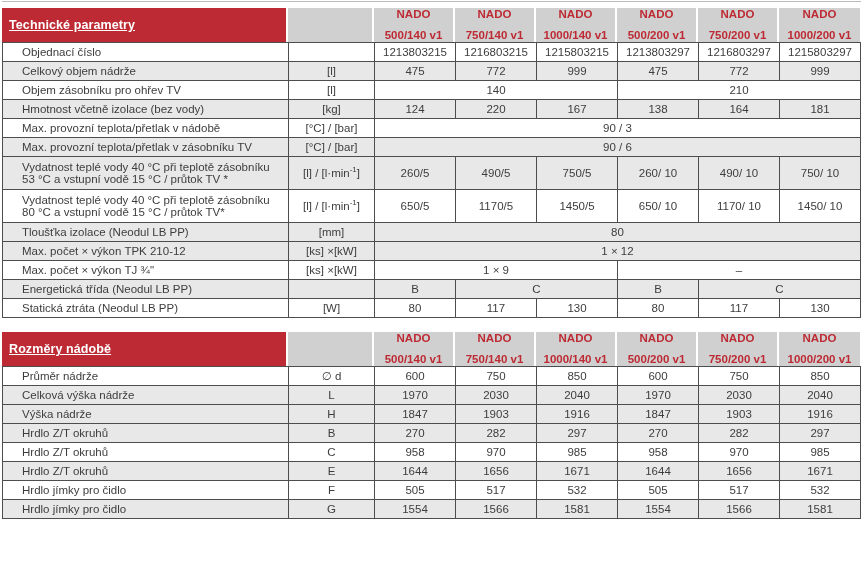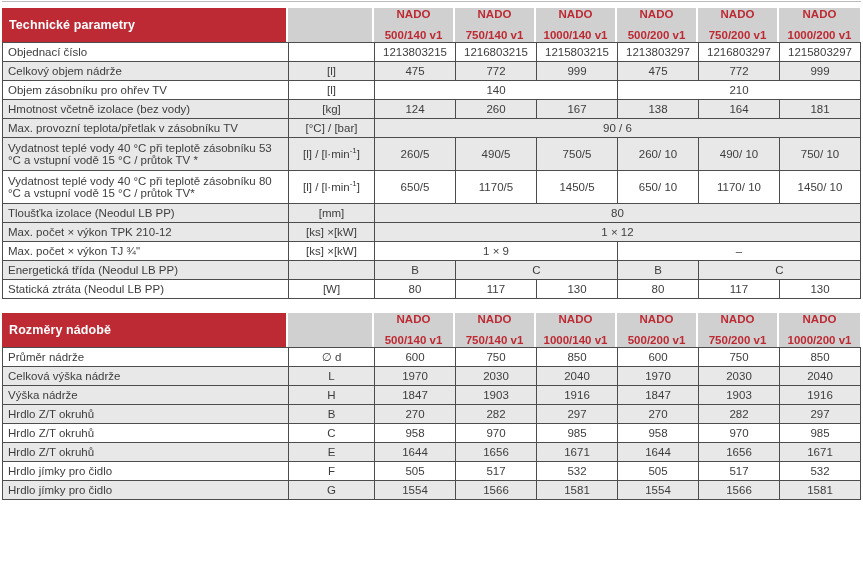--- a/index.html
+++ b/index.html
@@ -22,38 +22,39 @@
   .spec-table + .spec-table{margin-top:14px;}
 
   
   .thead-row{display:flex;height:34px;}
   .th-title{
     width:286px;box-sizing:border-box;flex:0 0 286px;
     background:var(--red);color:#ffffff;
     font-weight:bold;font-size:12.5px;letter-spacing:.1px;
     display:flex;align-items:center;padding-left:7px;
     border-right:2px solid #ffffff;
+    text-decoration:underline;
   }
   .th-unit{
     width:86px;flex:0 0 86px;box-sizing:border-box;
     background:var(--head-gray);border-right:2px solid #ffffff;
   }
   .th-col{
     width:81px;flex:0 0 81px;box-sizing:border-box;
     background:var(--head-gray);color:var(--red);
     font-weight:bold;font-size:11.5px;line-height:13px;
     text-align:center;display:flex;flex-direction:column;justify-content:space-between;
     border-right:2px solid #ffffff;
   }
   .th-col:last-child{border-right:none;}
 
   
   table{border-collapse:collapse;table-layout:fixed;width:858px;font-size:11.5px;color:var(--text);}
   td{border:1px solid var(--border);height:16px;padding:0;line-height:12.5px;overflow:hidden;}
-  td.lbl{text-align:left;padding:1px 4px 1px 5px;}
+  td.lbl{text-align:left;padding:1px 4px 1px 19px;}
   td.unit{text-align:center;}
   td.val{text-align:center;}
   tr.odd{background:#ffffff;}
   tr.even{background:var(--stripe);}
   tr.tall td{height:30px;}
   sup,sub{font-size:8px;line-height:0;}
 </style>
 </head>
 <body>
 
@@ -124,25 +125,30 @@
           <tr class="odd">
             <td class="lbl">Objem zásobníku pro ohřev TV</td>
             <td class="unit">[l]</td>
             <td class="val" colspan="3">140</td>
             <td class="val" colspan="3">210</td>
           </tr>
           <tr class="even">
             <td class="lbl">Hmotnost včetně izolace (bez vody)</td>
             <td class="unit">[kg]</td>
             <td class="val">124</td>
-            <td class="val">260</td>
+            <td class="val">220</td>
             <td class="val">167</td>
             <td class="val">138</td>
             <td class="val">164</td>
             <td class="val">181</td>
+          </tr>
+          <tr class="odd">
+            <td class="lbl">Max. provozní teplota/přetlak v nádobě</td>
+            <td class="unit">[°C] / [bar]</td>
+            <td class="val" colspan="6">90 / 3</td>
           </tr>
           <tr class="even">
             <td class="lbl">Max. provozní teplota/přetlak v zásobníku TV</td>
             <td class="unit">[°C] / [bar]</td>
             <td class="val" colspan="6">90 / 6</td>
           </tr>
           <tr class="even tall">
             <td class="lbl">Vydatnost teplé vody 40 °C při teplotě zásobníku 53 °C a vstupní vodě 15 °C / průtok TV *</td>
             <td class="unit">[l] / [l·min<sup>-1</sup>]</td>
             <td class="val">260/5</td>

